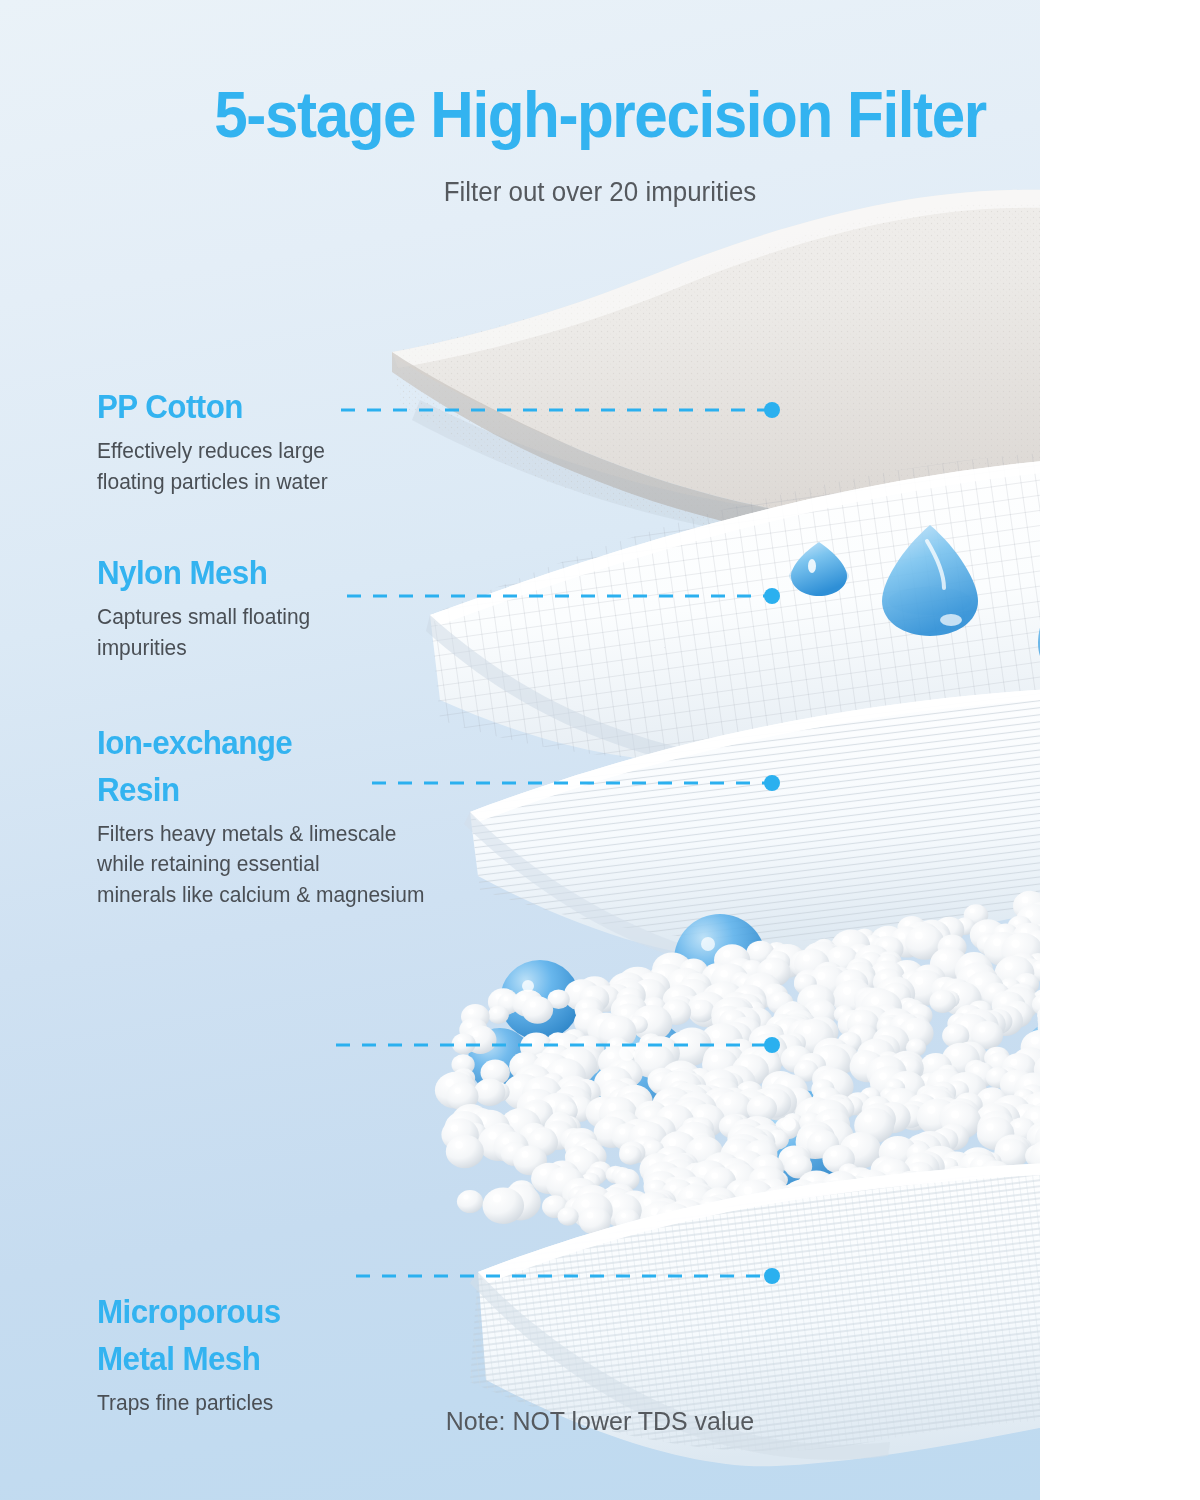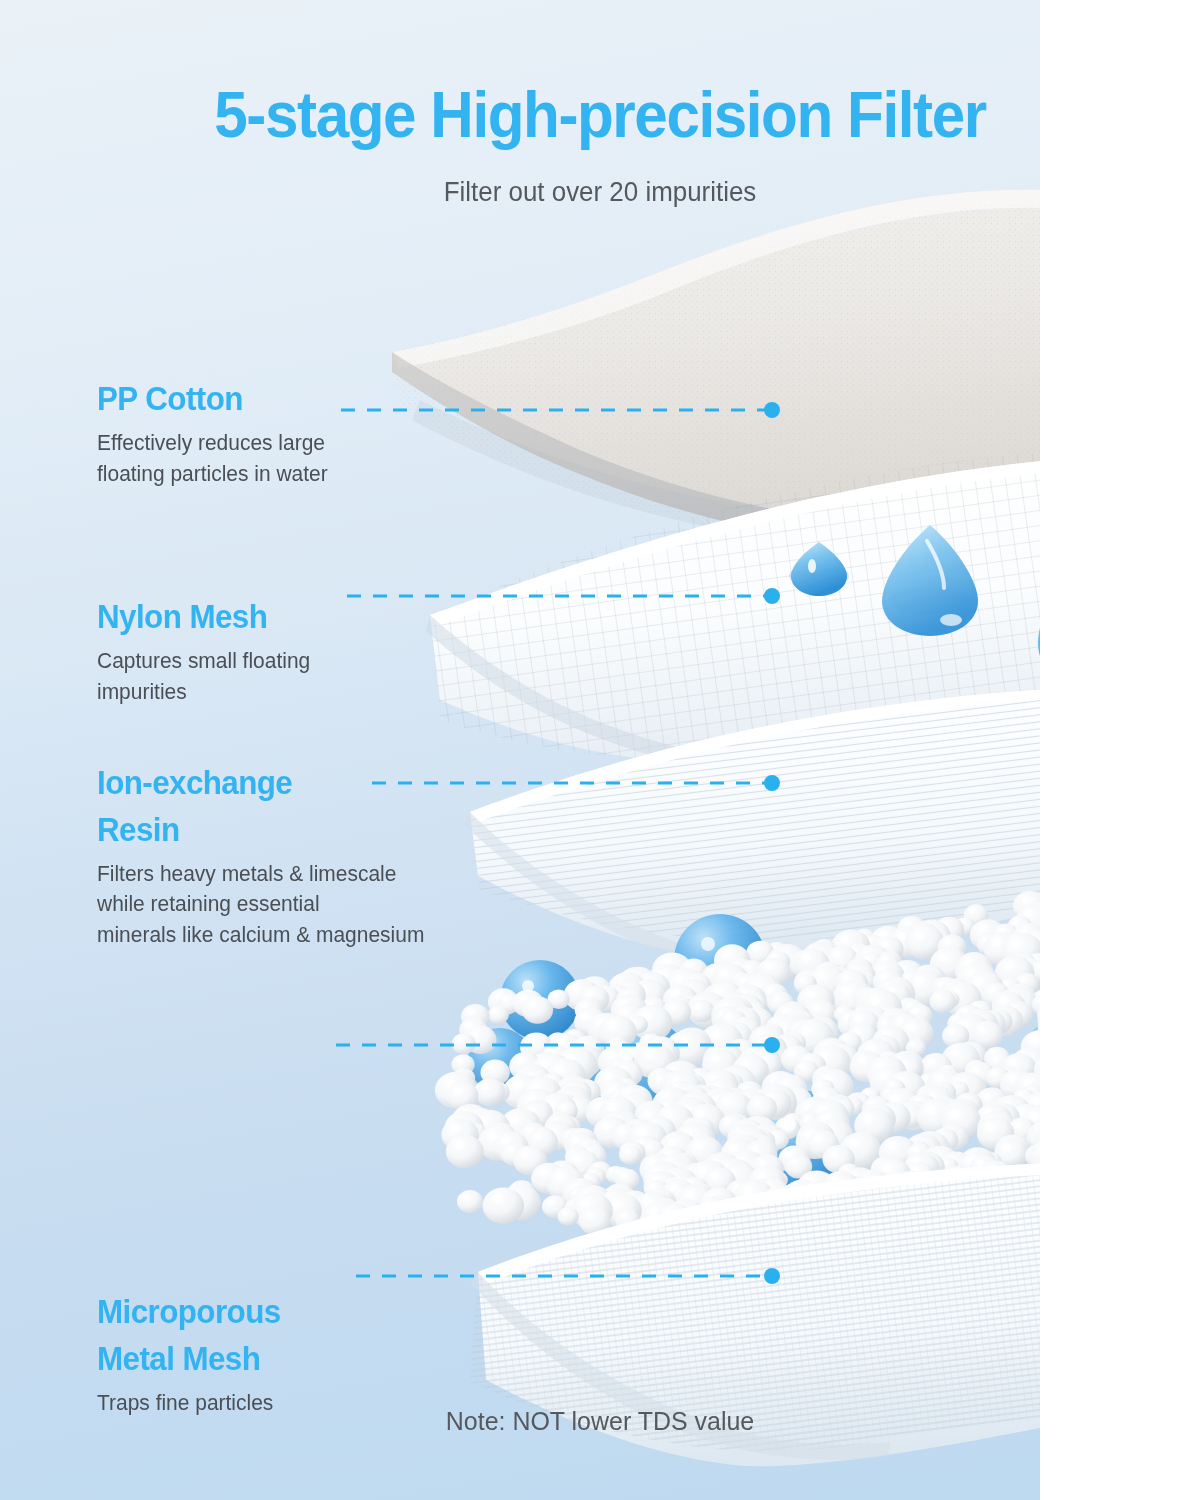--- a/index.html
+++ b/index.html
@@ -2343,33 +2343,33 @@
       <circle cx="772" cy="596" r="8"></circle>
       <circle cx="772" cy="783" r="8"></circle>
       <circle cx="772" cy="1045" r="8"></circle>
       <circle cx="772" cy="1276" r="8"></circle>
     </g>
   </svg>
 
   <div id="title">5-stage High-precision Filter</div>
   <div id="subtitle">Filter out over 20 impurities</div>
 
-  <div class="label" style="top:376px">
+  <div class="label" style="top:384px">
     <h3>PP Cotton</h3>
     <p>Effectively reduces large
 floating particles in water</p>
   </div>
 
-  <div class="label" style="top:594px">
+  <div class="label" style="top:550px">
     <h3>Nylon Mesh</h3>
     <p>Captures small floating
 impurities</p>
   </div>
 
-  <div class="label" style="top:760px">
+  <div class="label" style="top:720px">
     <h3 style="white-space:pre-line">Ion-exchange
 Resin</h3>
     <p>Filters heavy metals &amp; limescale
 while retaining essential
 minerals like calcium &amp; magnesium</p>
   </div>
 
 
   <div class="label" style="top:1289px">
     <h3 style="white-space:pre-line">Microporous

